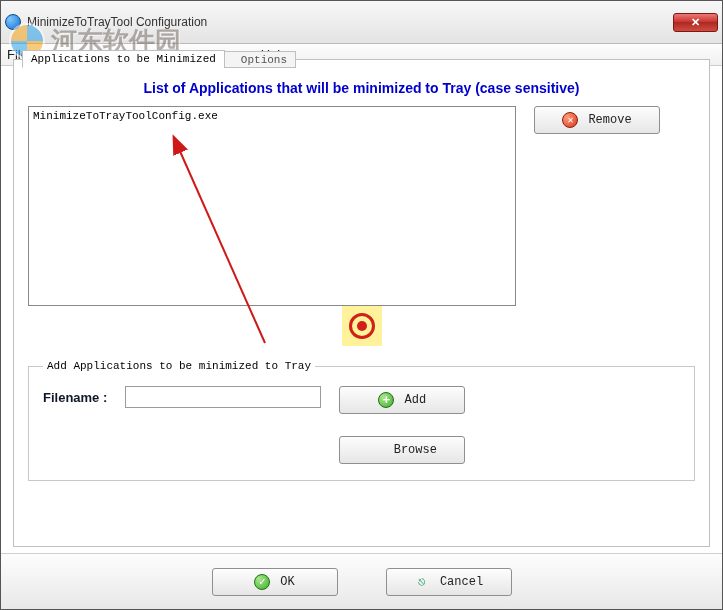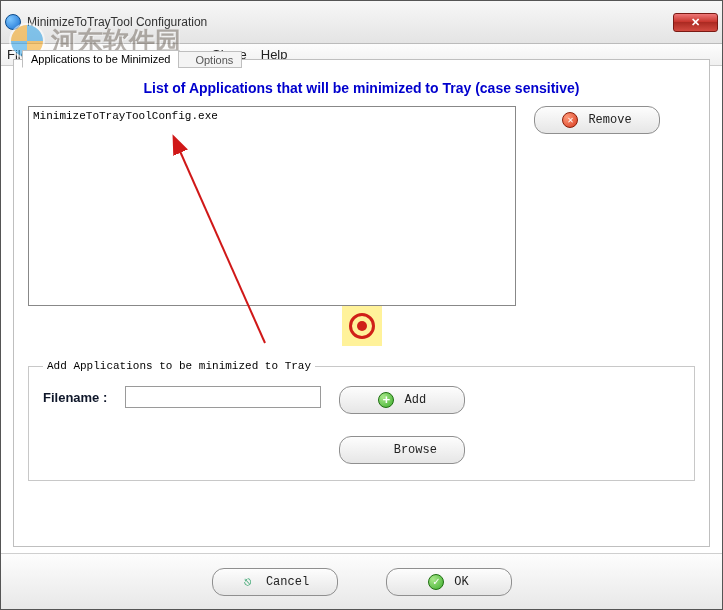--- a/index.html
+++ b/index.html
@@ -60,21 +60,21 @@
 .tablabels {
   position: absolute;
   top: -10px; left: 8px;
   display: flex;
 }
 .tab {
   background: #fff;
   border: 1px solid #bfbfbf;
   border-bottom: 1px solid #fff;
   padding: 2px 8px;
-  font-family: Liberation Sans, sans-serif;
+  font-family: Liberation Mono, monospace;
   font-size: 11px;
   margin-right: -1px;
   height: 18px;
   cursor: default;
 }
 .tab.inactive {
   background: #f4f4f4;
   border-bottom: 1px solid #bfbfbf;
   color: #555;
   position: relative;
@@ -97,21 +97,21 @@
   font-family: "Courier New", monospace;
   font-size: 11px;
   padding: 3px 4px;
   overflow: auto;
 }
 .listbox .item { white-space: pre; }
 .btn {
   width: 126px; height: 28px;
   background: linear-gradient(#fdfdfd,#e6e6e6);
   border: 1px solid #8f8f8f;
-  border-radius: 12px;
+  border-radius: 3px;
   display:flex; align-items:center; justify-content:center;
   gap: 10px;
   font-family: "SimSun","Courier New",monospace;
   font-size: 12px;
   cursor: pointer;
   color: #222;
 }
 .btn .ico { width:16px; height:16px; display:flex; align-items:center; justify-content:center; }
 .ico-remove{ background:radial-gradient(circle at 30% 30%,#ff9a7a,#d83a1e);border-radius:50%;border:1px solid #8a1e08;}
 .ico-remove::after{content:"✕";color:#fff;font-size:10px;font-weight:bold;}
@@ -260,26 +260,26 @@
           <span class="ico"></span>
           <span>Browse</span>
         </button>
       </div>
     </div>
   </fieldset>
 </div>
 
 <div class="bottom-bar">
   <button class="btn">
+    <span class="ico ico-ok"></span>
+    <span>OK</span>
+  </button>
+  <button class="btn">
     <span class="ico ico-cancel"></span>
     <span>Cancel</span>
-  </button>
-  <button class="btn">
-    <span class="ico ico-ok"></span>
-    <span>OK</span>
   </button>
 </div>
 
 <svg class="arrow-overlay" width="723" height="610">
   <defs>
     <marker id="arrowhead" markerWidth="10" markerHeight="8" refX="2" refY="4" orient="auto">
       <polygon points="0 0, 10 4, 0 8" fill="#d01818"></polygon>
     </marker>
   </defs>
   <line x1="264" y1="342" x2="178" y2="148" stroke="#d01818" stroke-width="2" marker-end="url(#arrowhead)"></line>

